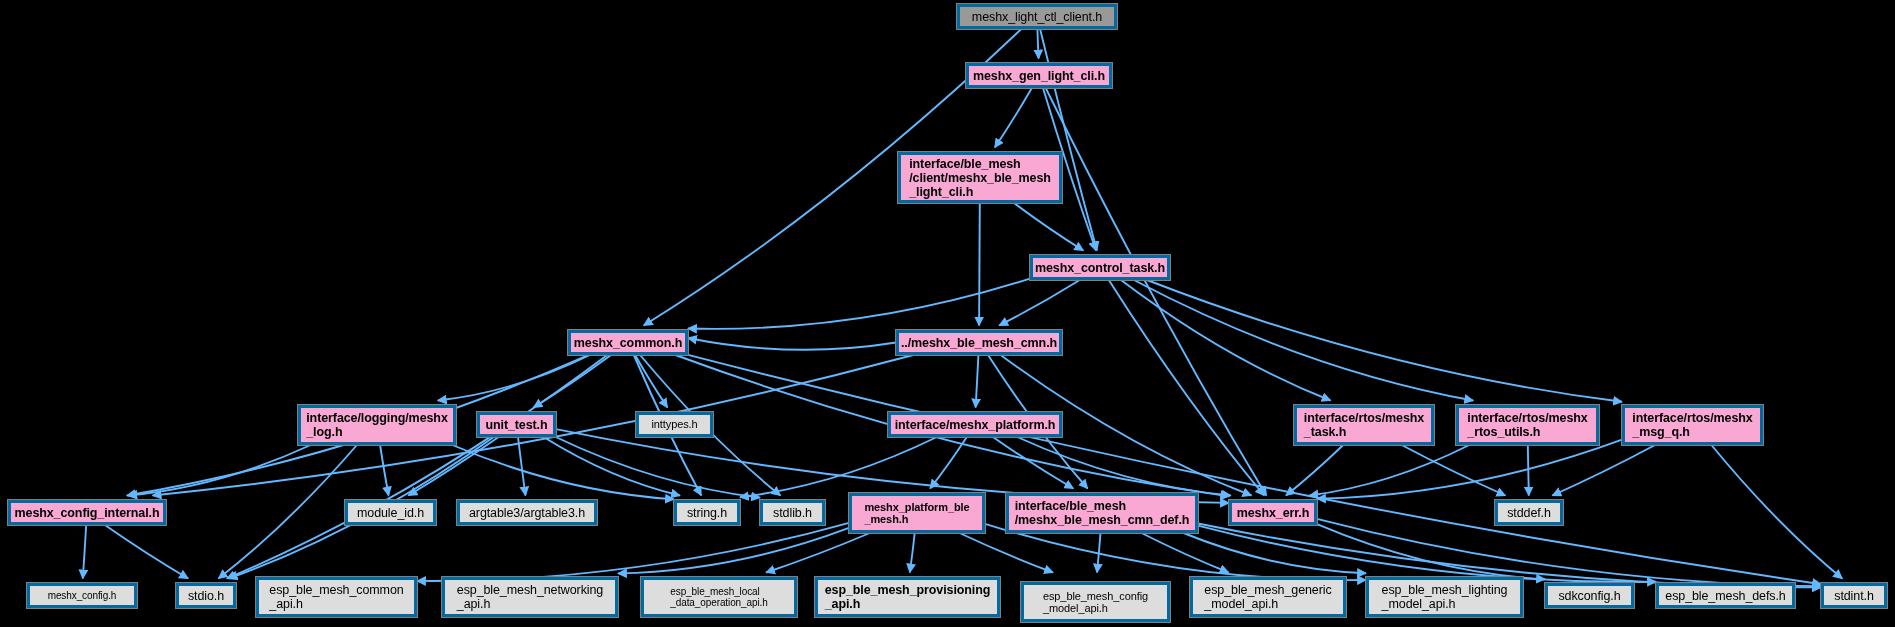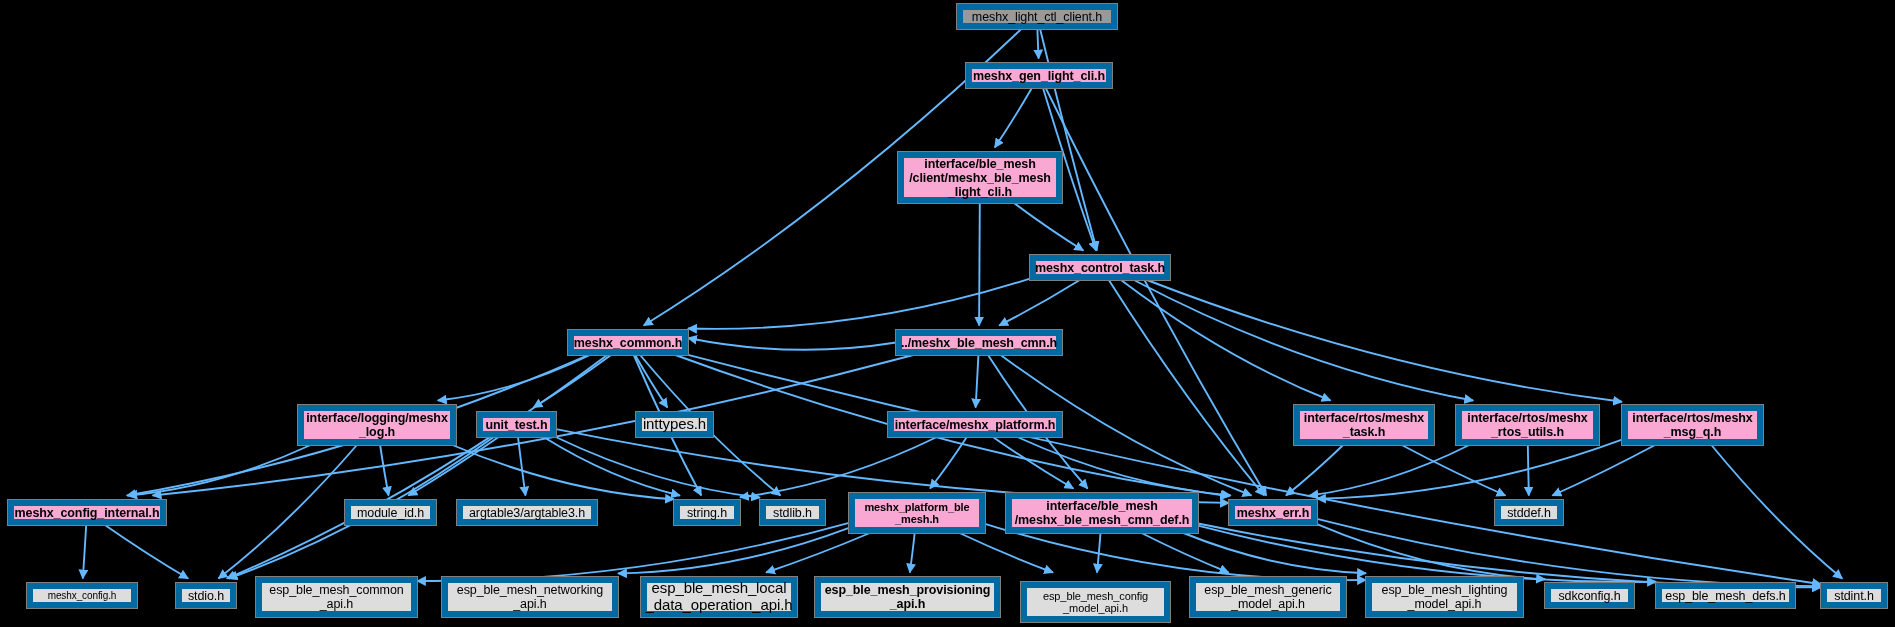--- a/index.html
+++ b/index.html
@@ -23,22 +23,22 @@
     width: 1895px;
     height: 627px;
     pointer-events: none;
   }
   .node {
     position: absolute;
     box-sizing: border-box;
     display: flex;
     align-items: center;
     justify-content: center;
-    text-align: center;
-    border: 6px solid #0369a1;
+    text-align: left;
+    border: 3px solid #0369a1;
     outline: 1px solid #808080;
     color: #000000;
     line-height: 1.12;
     white-space: pre-line;
     letter-spacing: -0.1px;
     cursor: pointer;
   }
   .node.plain {
     background: #f9a8d4;
     font-weight: bold;
@@ -132,21 +132,21 @@
       <div class="node plain" style="left: 966px; top: 63px; width: 146px; height: 25px; font-size: 12.5px;">meshx_gen_light_cli.h</div>
       <div class="node plain" style="left: 898px; top: 152px; width: 164px; height: 51px; font-size: 12.5px;">interface/ble_mesh
 /client/meshx_ble_mesh
 _light_cli.h</div>
       <div class="node plain" style="left: 1030px; top: 255px; width: 140px; height: 25px; font-size: 12.5px;">meshx_control_task.h</div>
       <div class="node plain" style="left: 568px; top: 330px; width: 120px; height: 25px; font-size: 12.5px;">meshx_common.h</div>
       <div class="node plain" style="left: 896px; top: 330px; width: 166px; height: 25px; font-size: 12.5px;">../meshx_ble_mesh_cmn.h</div>
       <div class="node plain" style="left: 298px; top: 405px; width: 158px; height: 40px; font-size: 12.5px;">interface/logging/meshx
 _log.h</div>
       <div class="node plain" style="left: 477px; top: 412px; width: 79px; height: 25px; font-size: 12.5px;">unit_test.h</div>
-      <div class="node sys" style="left: 636px; top: 412px; width: 77px; height: 25px; font-size: 15px;">inttypes.h</div>
+      <div class="node sys" style="left: 636px; top: 412px; width: 77px; height: 25px; font-size: 11px;">inttypes.h</div>
       <div class="node plain" style="left: 888px; top: 412px; width: 174px; height: 25px; font-size: 12.5px;">interface/meshx_platform.h</div>
       <div class="node plain" style="left: 1294px; top: 405px; width: 140px; height: 40px; font-size: 12.5px;">interface/rtos/meshx
 _task.h</div>
       <div class="node plain" style="left: 1456px; top: 405px; width: 143px; height: 40px; font-size: 12.5px;">interface/rtos/meshx
 _rtos_utils.h</div>
       <div class="node plain" style="left: 1622px; top: 405px; width: 141px; height: 40px; font-size: 12.5px;">interface/rtos/meshx
 _msg_q.h</div>
       <div class="node plain" style="left: 8px; top: 500px; width: 158px; height: 25px; font-size: 12.5px;">meshx_config_internal.h</div>
       <div class="node sys" style="left: 345px; top: 500px; width: 91px; height: 25px; font-size: 12.5px;">module_id.h</div>
       <div class="node sys" style="left: 457px; top: 500px; width: 140px; height: 25px; font-size: 12.5px;">argtable3/argtable3.h</div>
@@ -157,21 +157,21 @@
       <div class="node plain" style="left: 1006px; top: 493px; width: 192px; height: 40px; font-size: 12.5px;">interface/ble_mesh
 /meshx_ble_mesh_cmn_def.h</div>
       <div class="node plain" style="left: 1229px; top: 500px; width: 88px; height: 25px; font-size: 12.5px;">meshx_err.h</div>
       <div class="node sys" style="left: 1495px; top: 500px; width: 68px; height: 25px; font-size: 12.5px;">stddef.h</div>
       <div class="node sys" style="left: 27px; top: 583px; width: 110px; height: 25px; font-size: 10px;">meshx_config.h</div>
       <div class="node sys" style="left: 176px; top: 583px; width: 60px; height: 25px; font-size: 12.5px;">stdio.h</div>
       <div class="node sys" style="left: 256px; top: 577px; width: 161px; height: 40px; font-size: 12.5px;">esp_ble_mesh_common
 _api.h</div>
       <div class="node sys" style="left: 442px; top: 577px; width: 176px; height: 40px; font-size: 12.5px;">esp_ble_mesh_networking
 _api.h</div>
-      <div class="node sys" style="left: 641px; top: 577px; width: 156px; height: 40px; font-size: 15px;">esp_ble_mesh_local
+      <div class="node sys" style="left: 641px; top: 577px; width: 156px; height: 40px; font-size: 10px;">esp_ble_mesh_local
 _data_operation_api.h</div>
       <div class="node sys" style="left: 815px; top: 577px; width: 185px; height: 40px; font-size: 12.5px; font-weight: bold;">esp_ble_mesh_provisioning
 _api.h</div>
       <div class="node sys" style="left: 1021px; top: 582px; width: 149px; height: 40px; font-size: 11px;">esp_ble_mesh_config
 _model_api.h</div>
       <div class="node sys" style="left: 1190px; top: 577px; width: 156px; height: 40px; font-size: 12.5px;">esp_ble_mesh_generic
 _model_api.h</div>
       <div class="node sys" style="left: 1366px; top: 577px; width: 157px; height: 40px; font-size: 12.5px;">esp_ble_mesh_lighting
 _model_api.h</div>
       <div class="node sys" style="left: 1545px; top: 583px; width: 89px; height: 25px; font-size: 12.5px;">sdkconfig.h</div>

